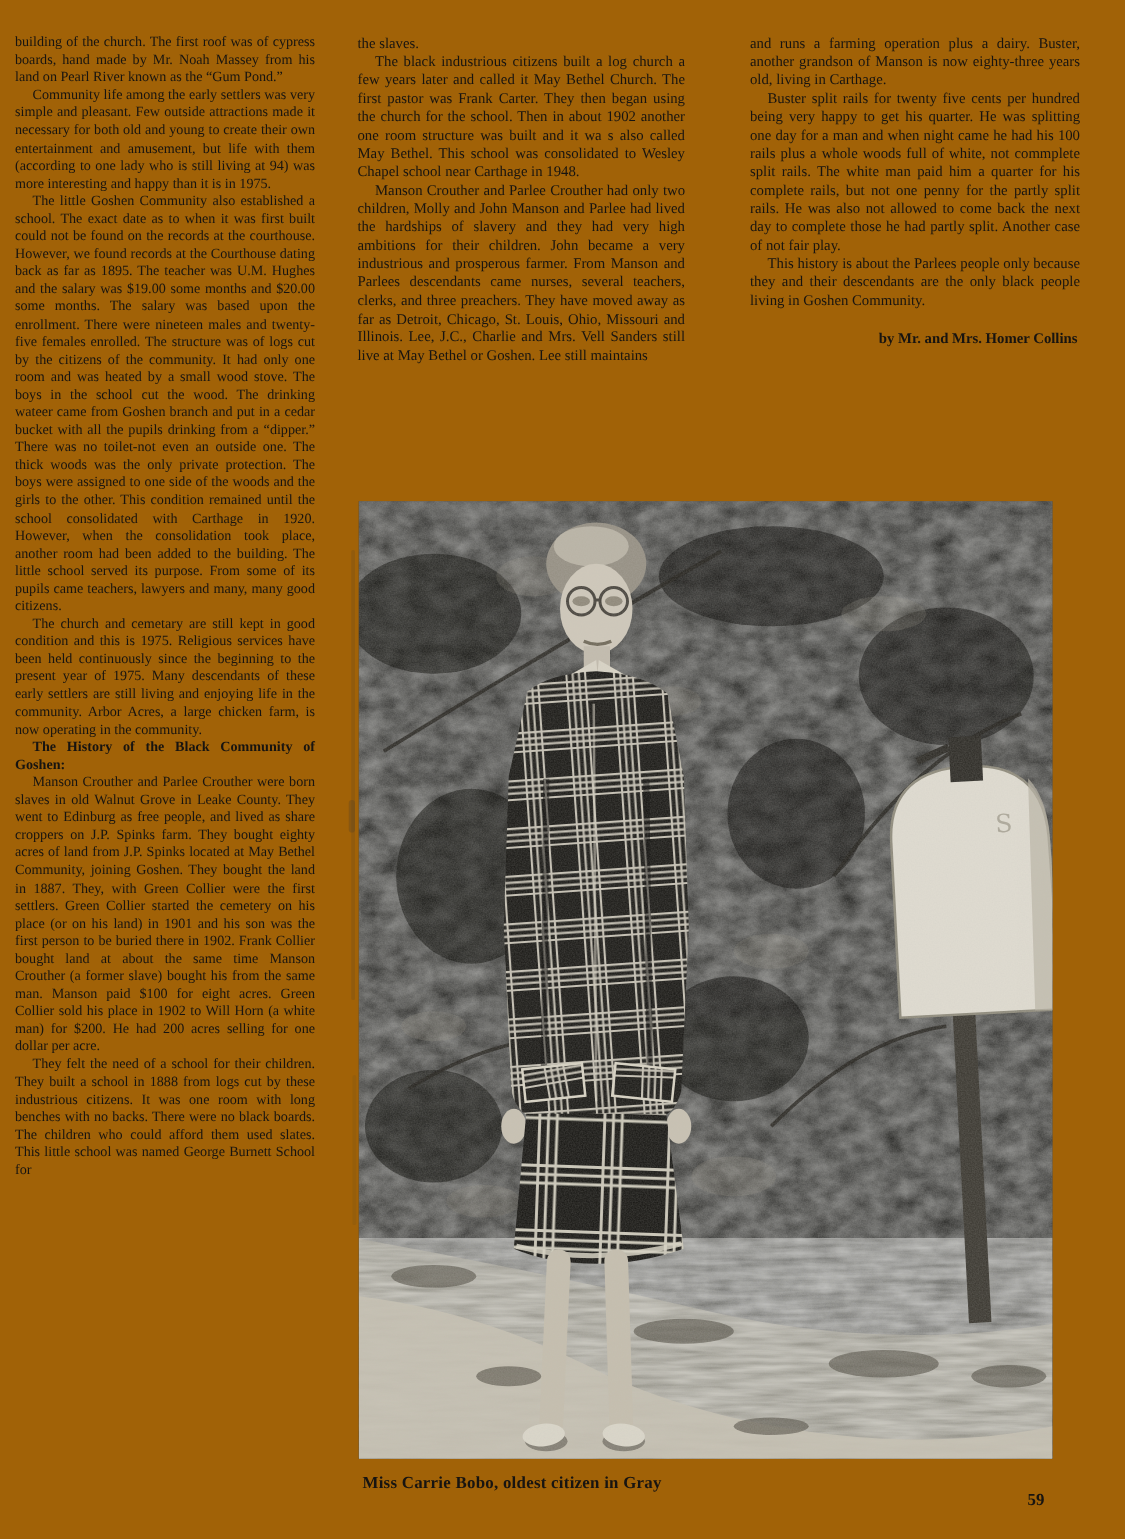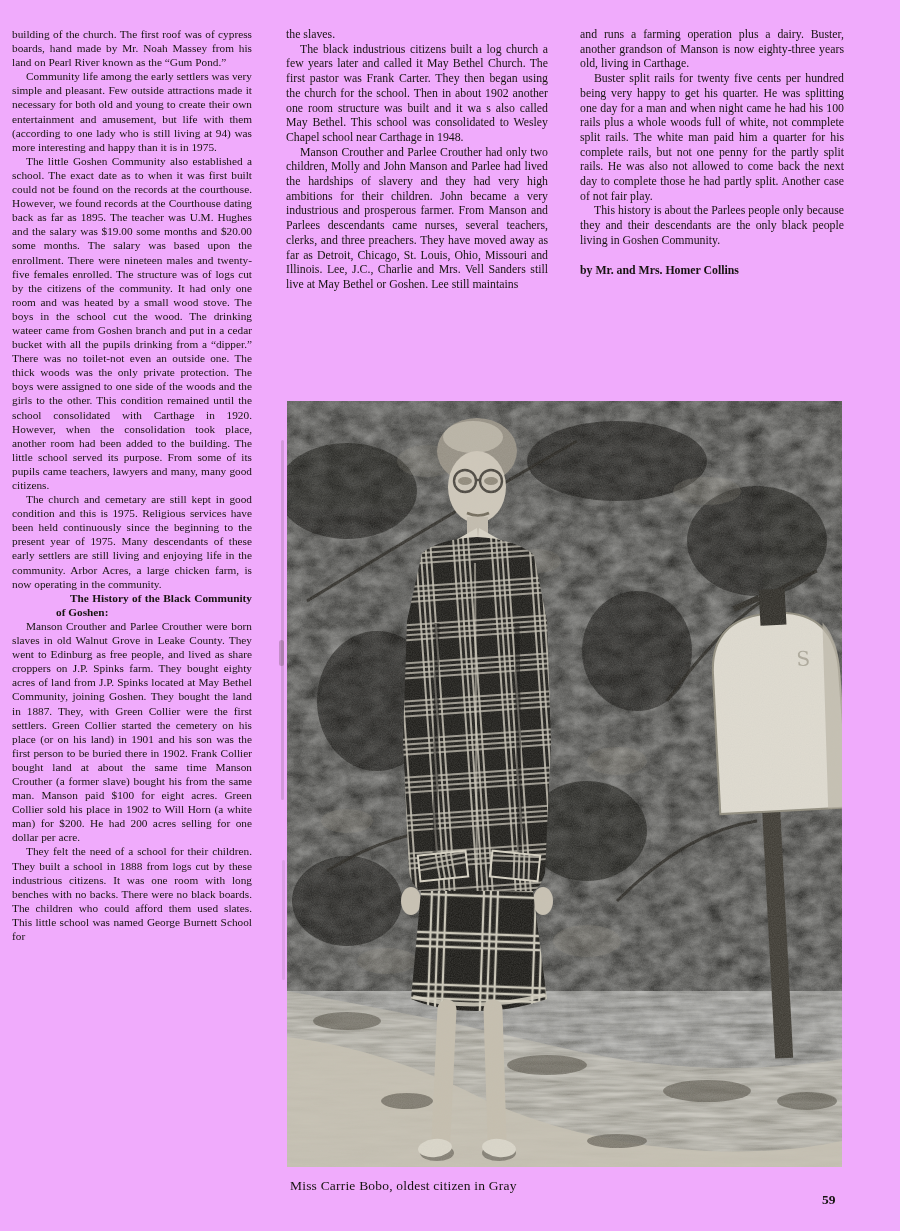--- a/index.html
+++ b/index.html
@@ -1,34 +1,34 @@
 <!DOCTYPE html>
 <html><head>
 <meta charset="utf-8">
 <style>
   html,body{margin:0;padding:0;background:#dcdad4;}
   .page{
-    position:relative;width:900px;height:1231px;background:#f0abfc;
+    position:relative;width:900px;height:1231px;background:#a16207;
     font-family:"Liberation Serif","DejaVu Serif",serif;color:#171411;
     overflow:hidden;margin:0 auto;
   }
   .col{position:absolute;top:27px;text-align:justify;}
   .col p{margin:0;text-indent:14px;}
   .col p.continuation{text-indent:0;}
-  .col p.heading{font-weight:bold;margin-left:44px;}
-  .col p.byline{font-weight:bold;text-align:left;text-indent:0;margin-top:15px;padding-right:2px;}
+  .col p.heading{font-weight:bold;}
+  .col p.byline{font-weight:bold;text-align:right;text-indent:0;margin-top:15px;padding-right:2px;}
   .col-left{left:12px;width:240px;font-size:11.3px;line-height:14.1px;}
   .col-middle{left:286px;width:262px;font-size:11.8px;line-height:14.7px;}
-  .col-right{left:580px;width:264px;font-size:11.8px;line-height:14.7px;}
+  .col-right{left:600px;width:264px;font-size:11.8px;line-height:14.7px;}
   figure.photo{
     position:absolute;left:287px;top:401px;width:555px;height:766px;margin:0;
     background:#3c3935;overflow:hidden;
   }
   .caption{
-    position:absolute;left:290px;top:1178px;font-weight:normal;font-size:13.5px;
+    position:absolute;left:290px;top:1178px;font-weight:bold;font-size:13.5px;
     letter-spacing:.2px;
   }
   .page-number{position:absolute;left:822px;top:1192px;font-weight:bold;font-size:13.5px;}
   .smudge{position:absolute;background:rgba(62,56,48,.16);border-radius:3px;}
   .smudge.s1{left:281px;top:440px;width:3px;height:360px;}
   .smudge.s2{left:279px;top:640px;width:5px;height:26px;background:rgba(62,56,48,.25);}
   .smudge.s3{left:282px;top:860px;width:3px;height:120px;background:rgba(62,56,48,.10);}
 </style>
 </head>
 <body>

